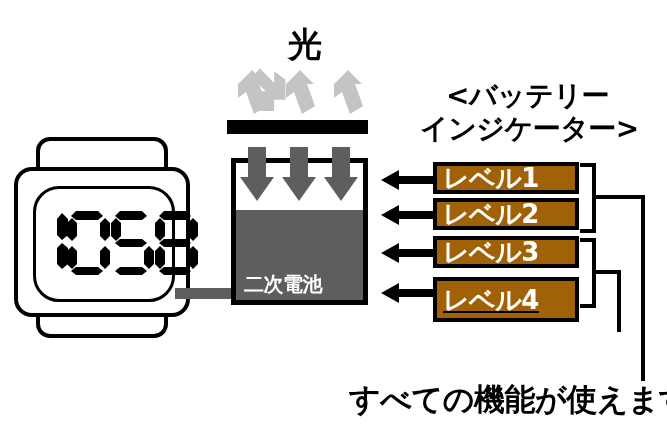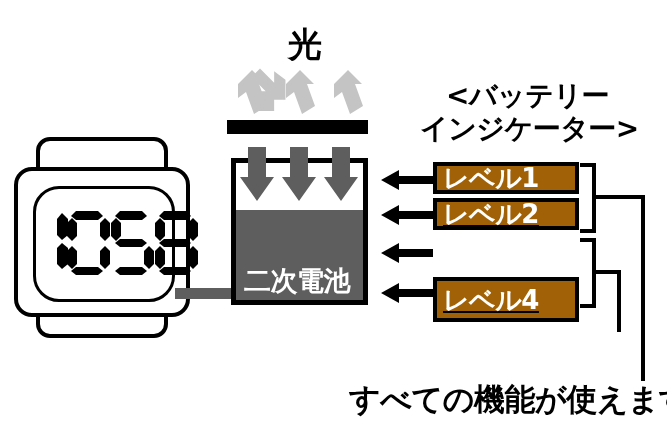--- a/index.html
+++ b/index.html
@@ -183,21 +183,21 @@
         <g fill="#5e5e5e" transform="translate(42,0)">
           <polygon points="6,0 24,0 24,30 32,30 15,54 -2,30 6,30"></polygon>
         </g>
         <g fill="#5e5e5e" transform="translate(84,0)">
           <polygon points="6,0 24,0 24,30 32,30 15,54 -2,30 6,30"></polygon>
         </g>
       </svg>
     </div>
 
     <div class="abs battery-fill" style="left:0px; top:47px; width:127px; height:90px;">
-      <div class="abs battery-label" style="left:8px; bottom:6px; font-size:27px;">二次電池</div>
+      <div class="abs battery-label" style="left:8px; bottom:6px; font-size:20px;">二次電池</div>
     </div>
   </div>
 
   <div class="abs" style="left:381px; top:170px;">
     <svg width="52" height="20" viewBox="0 0 52 20">
         <polygon fill="#000000" points="0,10 18,0 18,6 52,6 52,14 18,14 18,20"></polygon>
       </svg>
   </div>
   <div class="abs" style="left:381px; top:205px;">
     <svg width="52" height="20" viewBox="0 0 52 20">
@@ -214,22 +214,25 @@
         <polygon fill="#000000" points="0,10 18,0 18,6 52,6 52,14 18,14 18,20"></polygon>
       </svg>
   </div>
 
   <div class="abs jtext" style="left:420px; top:115px; font-size:28px;">インジケーター&gt;</div>
   <div class="abs jtext" style="left:446px; top:82px; font-size:28px;">&lt;バッテリー</div>
 
   <div class="abs level-box" style="left:433px; top:162px; width:146px; height:32px;">
     <span class="level-label" style="font-size:26px;">レベル1</span>
   </div>
-  <div class="abs level-box" style="left:433px; top:198px; width:146px; height:32px;text-decoration:underline;">
+  <div class="abs level-box" style="left:433px; top:198px; width:146px; height:32px;">
     <span class="level-label" style="font-size:26px;">レベル2</span>
+  </div>
+  <div class="abs level-box" style="left:433px; top:236px; width:146px; height:32px;">
+    <span class="level-label" style="font-size:26px;">レベル3</span>
   </div>
   <div class="abs level-box" style="left:433px; top:277px; width:146px; height:45px;text-decoration:underline;">
     <span class="level-label" style="font-size:26px;">レベル4</span>
   </div>
 
   <div class="abs line-v" style="left:592px; top:163px; height:70px;"></div>
   <div class="abs line-h" style="left:580px; top:163px; width:16px;"></div>
   <div class="abs line-h" style="left:580px; top:229px; width:16px;"></div>
   <div class="abs line-h" style="left:592px; top:195px; width:53px;"></div>
   <div class="abs line-v" style="left:641px; top:195px; height:186px;"></div>

